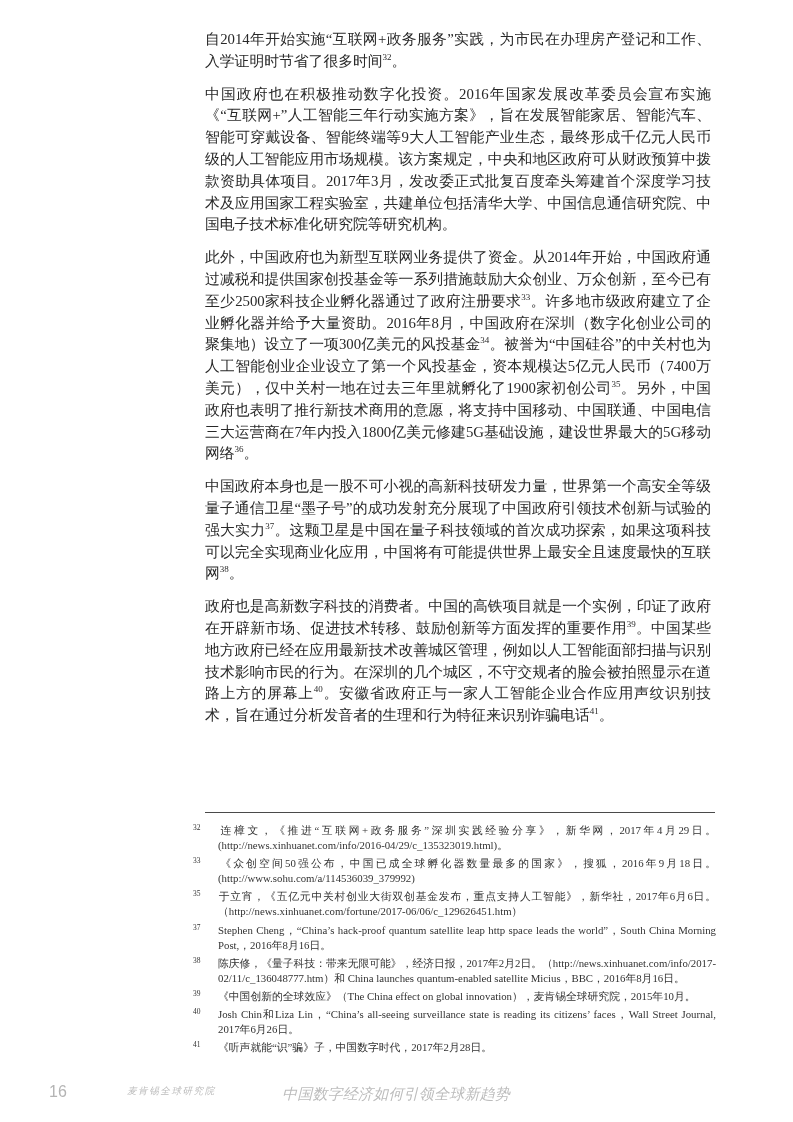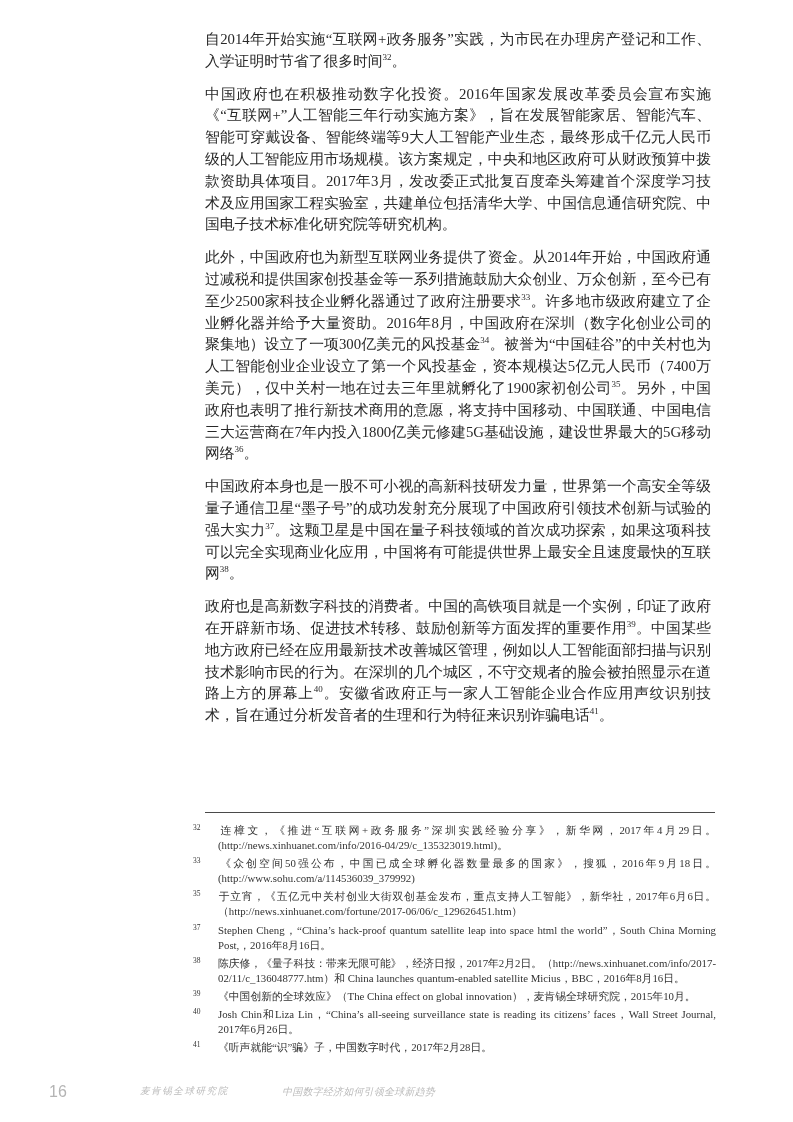--- a/index.html
+++ b/index.html
@@ -25,46 +25,46 @@
     font-size:7.5px;vertical-align:4px;padding-left:1px;box-sizing:border-box;
   }
   .fn.sans{font-family:"Liberation Sans","DejaVu Sans",sans-serif;font-size:10.6px;}
   .it{font-style:italic;}
   .page-num{
     position:absolute;left:49px;top:1083px;
     font-family:"Liberation Sans","DejaVu Sans",sans-serif;
     font-size:16px;color:#b4b4b4;
   }
   .footer-left{
-    position:absolute;left:140px;top:1085px;font-style:italic;
+    position:absolute;left:127px;top:1085px;font-style:italic;
     font-size:9.5px;letter-spacing:1.6px;color:#bcbcbc;
   }
   .footer-right{
     position:absolute;left:282px;top:1085px;font-style:italic;
-    font-size:10px;letter-spacing:0.2px;color:#bcbcbc;
+    font-size:15px;letter-spacing:0.2px;color:#bcbcbc;
   }
 </style>
 </head>
 <body>
 
 <main class="body-text" id="paragraphs">
     <p><span>自2014年开始实施“互联网+政务服务”实践，为市民在办理房产登记和工作、入学证明时节省了很多时间</span><sup>32</sup><span>。</span></p>
     <p><span>中国政府也在积极推动数字化投资。2016年国家发展改革委员会宣布实施《“互联网+”人工智能三年行动实施方案》，旨在发展智能家居、智能汽车、智能可穿戴设备、智能终端等9大人工智能产业生态，最终形成千亿元人民币级的人工智能应用市场规模。该方案规定，中央和地区政府可从财政预算中拨款资助具体项目。2017年3月，发改委正式批复百度牵头筹建首个深度学习技术及应用国家工程实验室，共建单位包括清华大学、中国信息通信研究院、中国电子技术标准化研究院等研究机构。</span></p>
     <p><span>此外，中国政府也为新型互联网业务提供了资金。从2014年开始，中国政府通过减税和提供国家创投基金等一系列措施鼓励大众创业、万众创新，至今已有至少2500家科技企业孵化器通过了政府注册要求</span><sup>33</sup><span>。许多地市级政府建立了企业孵化器并给予大量资助。2016年8月，中国政府在深圳（数字化创业公司的聚集地）设立了一项300亿美元的风投基金</span><sup>34</sup><span>。被誉为“中国硅谷”的中关村也为人工智能创业企业设立了第一个风投基金，资本规模达5亿元人民币（7400万美元），仅中关村一地在过去三年里就孵化了1900家初创公司</span><sup>35</sup><span>。另外，中国政府也表明了推行新技术商用的意愿，将支持中国移动、中国联通、中国电信三大运营商在7年内投入1800亿美元修建5G基础设施，建设世界最大的5G移动网络</span><sup>36</sup><span>。</span></p>
     <p><span>中国政府本身也是一股不可小视的高新科技研发力量，世界第一个高安全等级量子通信卫星“墨子号”的成功发射充分展现了中国政府引领技术创新与试验的强大实力</span><sup>37</sup><span>。这颗卫星是中国在量子科技领域的首次成功探索，如果这项科技可以完全实现商业化应用，中国将有可能提供世界上最安全且速度最快的互联网</span><sup>38</sup><span>。</span></p>
     <p><span>政府也是高新数字科技的消费者。中国的高铁项目就是一个实例，印证了政府在开辟新市场、促进技术转移、鼓励创新等方面发挥的重要作用</span><sup>39</sup><span>。中国某些地方政府已经在应用最新技术改善城区管理，例如以人工智能面部扫描与识别技术影响市民的行为。在深圳的几个城区，不守交规者的脸会被拍照显示在道路上方的屏幕上</span><sup>40</sup><span>。安徽省政府正与一家人工智能企业合作应用声纹识别技术，旨在通过分析发音者的生理和行为特征来识别诈骗电话</span><sup>41</sup><span>。</span></p>
   </main>
 
 <div class="fn-rule"></div>
 
 <section class="footnotes" id="footnotes">
     <div class="fn"><span class="num">32</span><span>连樟文，《推进“互联网+政务服务”深圳实践经验分享》，新华网，2017年4月29日。(http://news.xinhuanet.com/info/2016-04/29/c_135323019.html)。</span></div>
     <div class="fn"><span class="num">33</span><span>《众创空间50强公布，中国已成全球孵化器数量最多的国家》，搜狐，2016年9月18日。(http://www.sohu.com/a/114536039_379992)</span></div>
     <div class="fn"><span class="num">35</span><span>于立宵，《五亿元中关村创业大街双创基金发布，重点支持人工智能》，新华社，2017年6月6日。（http://news.xinhuanet.com/fortune/2017-06/06/c_129626451.htm）</span></div>
-    <div class="fn"><span class="num">37</span><span>Stephen Cheng，“China’s hack-proof quantum satellite leap into space html the world”，South China Morning Post,，2016年8月16日。</span></div>
+    <div class="fn"><span class="num">37</span><span>Stephen Cheng，“China’s hack-proof quantum satellite leap http space leads the world”，South China Morning Post,，2016年8月16日。</span></div>
     <div class="fn"><span class="num">38</span><span>陈庆修，《量子科技：带来无限可能》，经济日报，2017年2月2日。（http://news.xinhuanet.com/info/2017-02/11/c_136048777.htm）和 China launches quantum-enabled satellite Micius，BBC，2016年8月16日。</span></div>
     <div class="fn"><span class="num">39</span><span>《中国创新的全球效应》（The China effect on global innovation），麦肯锡全球研究院，2015年10月。</span></div>
     <div class="fn"><span class="num">40</span><span>Josh Chin和Liza Lin，“China’s all-seeing surveillance state is reading its citizens’ faces，Wall Street Journal, 2017年6月26日。</span></div>
     <div class="fn"><span class="num">41</span><span>《听声就能“识”骗》子，中国数字时代，2017年2月28日。</span></div>
   </section>
 
 <footer>
   <span class="page-num">16</span>
   <span class="footer-left">麦肯锡全球研究院</span>
   <span class="footer-right">中国数字经济如何引领全球新趋势</span>

